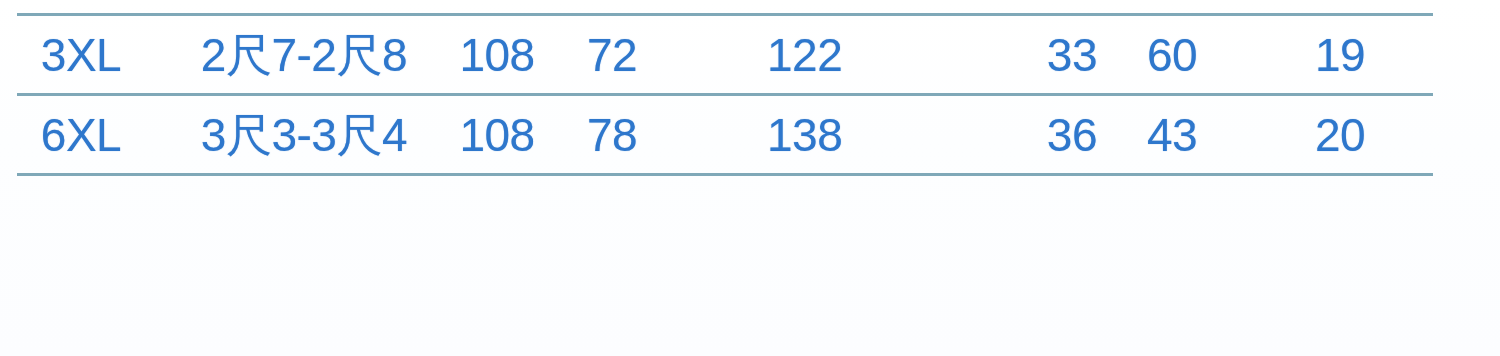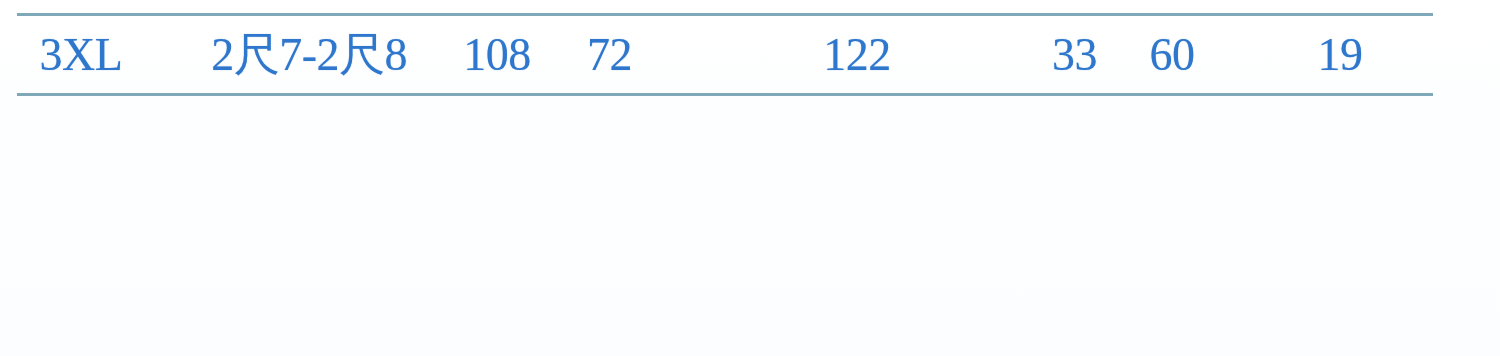--- a/index.html
+++ b/index.html
@@ -26,21 +26,20 @@
     position: absolute;
     left: 17px;
     top: 13px;
     width: 1416px;
     border-collapse: collapse;
     table-layout: fixed;
   }
 
   .size-table tr {
     height: 80px;
-    font-family: Liberation Serif, serif;
   }
 
   
   .size-table tr {
     border-top: 3px solid #7fa8b8;
   }
   .size-table tr:last-child {
     border-bottom: 3px solid #7fa8b8;
   }
 
@@ -56,21 +55,21 @@
     vertical-align: middle;
     
     text-shadow: 0 0 1.1px rgba(46,119,204,0.55);
   }
 
   
   .col-size      { width: 128px; text-align: center; padding-left: 4px; }
   .col-waist     { width: 262px; text-align: right; padding-left: 26px; }
   .col-length    { width: 180px; text-align: center; }
   .col-waistcm   { width: 180px; text-align: left; }
-  .col-hip       { width: 180px; text-align: center; }
+  .col-hip       { width: 180px; text-align: left; }
   .col-thigh     { width: 150px; text-align: right; }
   .col-knee      { width: 150px; text-align: center; }
   .col-cuff      { width: 186px; text-align: center; }
 
   
   .chi {
     font-size: 45px;
     letter-spacing: 0;
   }
 </style>
@@ -88,17 +87,27 @@
         <td class="col-length">108</td>
         <td class="col-waistcm">72</td>
         <td class="col-hip">122</td>
         <td class="col-thigh">33</td>
         <td class="col-knee">60</td>
         <td class="col-cuff">19</td>
       </tr>
 
 
 
+      <tr>
+        <td class="col-size">6XL</td>
+        <td class="col-waist chi">3尺3-3尺4</td>
+        <td class="col-length">108</td>
+        <td class="col-waistcm">78</td>
+        <td class="col-hip">138</td>
+        <td class="col-thigh">36</td>
+        <td class="col-knee">43</td>
+        <td class="col-cuff">20</td>
+      </tr>
 
     </tbody>
   </table>
 
 </div>
 
 </body></html>

